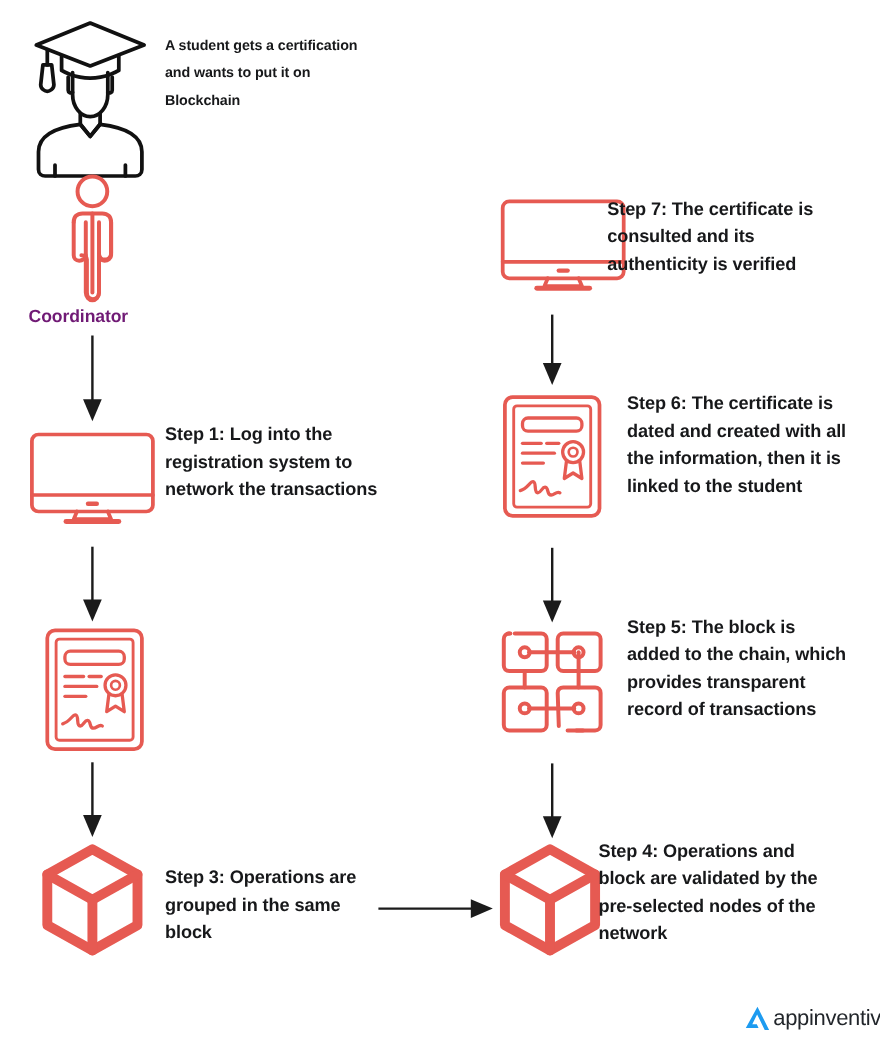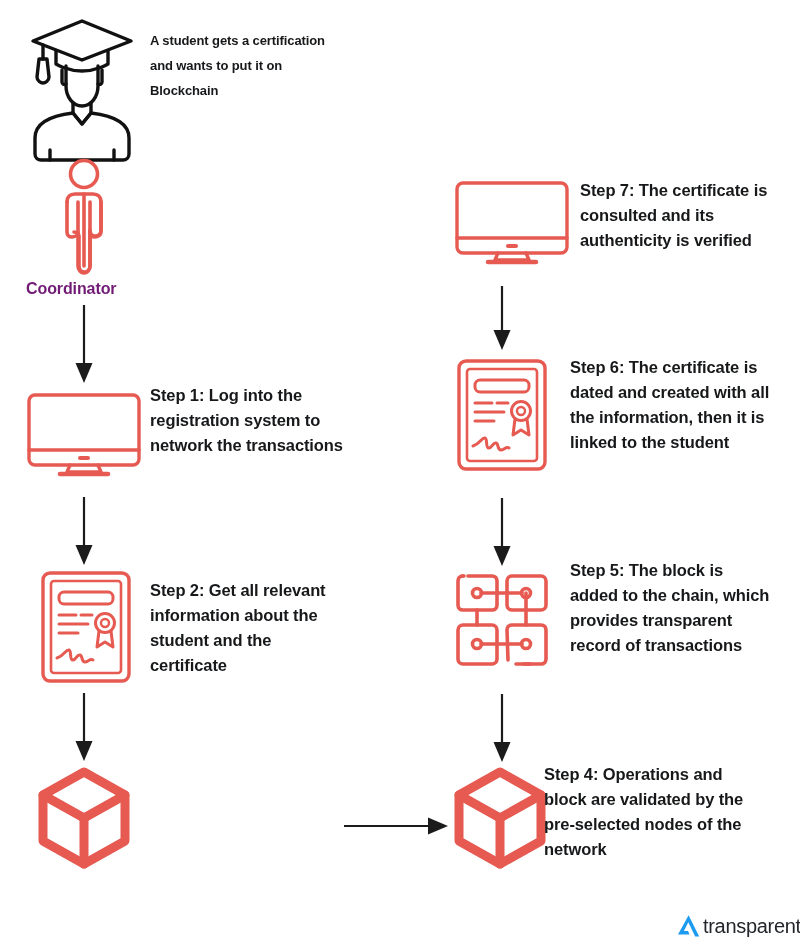--- a/index.html
+++ b/index.html
@@ -154,38 +154,38 @@
 
         <circle cx="65" cy="53" r="9.5" stroke-width="3"></circle>
         <circle cx="65" cy="53" r="4" stroke-width="2.4"></circle>
         <path d="M59 61 L57 77 L65 72 L73 77 L71 61" stroke-width="3"></path>
 
         <path d="M17 88 C24 86 26 79 29 80 C32 81 29 90 33 90 C36 90 37 84 40 85
                  C43 86 41 92 45 92 C48 92 50 88 53 90" stroke-width="3"></path>
       </g>
     </svg>
   </div>
-  <div class="abs step-text" style="left:150px; top:578px; width:200px;">Step 2: Get all relevant information about the student and the certificate</div>
 
   <div class="abs" style="left:68px; top:693px;">
     <svg width="32" height="72" viewBox="0 0 32 72">
       <line x1="16" y1="0" x2="16" y2="52" stroke="#1B1B1B" stroke-width="2.2"></line>
       <path d="M16 68 L7.5 48 L24.5 48 Z" fill="#1B1B1B"></path>
     </svg>
   </div>
 
   <div class="abs" style="left:36px; top:766px;">
     <svg width="96" height="104" viewBox="0 0 96 104">
       <g fill="none" stroke="#E65A52" stroke-width="9" stroke-linecap="round" stroke-linejoin="round">
         <path d="M48 6 L89 29 L89 75 L48 98 L7 75 L7 29 Z"></path>
         <path d="M7 29 L48 52 L89 29"></path>
         <path d="M48 52 L48 98"></path>
       </g>
     </svg>
   </div>
+  <div class="abs step-text" style="left:150px; top:786px; width:200px;">Step 3: Operations are grouped in the same block</div>
 
   <div class="abs" style="left:344px; top:810px;">
     <svg width="108" height="32" viewBox="0 0 108 32">
       <line x1="0" y1="16" x2="86" y2="16" stroke="#1B1B1B" stroke-width="2.2"></line>
       <path d="M104 16 L84 7.5 L84 24.5 Z" fill="#1B1B1B"></path>
     </svg>
   </div>
 
   <div class="abs" style="left:452px; top:766px;">
     <svg width="96" height="104" viewBox="0 0 96 104">
@@ -273,24 +273,24 @@
     <svg width="116" height="86" viewBox="0 0 116 86">
       <g fill="none" stroke="#E65A52" stroke-width="3.4" stroke-linecap="round" stroke-linejoin="round">
         <rect x="3" y="3" width="110" height="70" rx="6"></rect>
         <line x1="3" y1="58" x2="113" y2="58"></line>
         <line x1="54" y1="66" x2="62" y2="66" stroke-width="4"></line>
         <path d="M44 73 L41 80 L75 80 L72 73"></path>
         <line x1="34" y1="82" x2="82" y2="82" stroke-width="4.5"></line>
       </g>
     </svg>
   </div>
-  <div class="abs step-text" style="left:580px; top:178px; width:205px;">Step 7: The certificate is consulted and its authenticity is verified</div>
+  <div class="abs step-text" style="left:552px; top:178px; width:205px;">Step 7: The certificate is consulted and its authenticity is verified</div>
 
   <div class="abs logo-wrap" style="left:675px; top:912px;">
     <span>
       <svg width="27" height="27" viewBox="0 0 27 27">
         <path d="M13.6 3.2 L24.2 24.4 L20.2 24.4 L13.3 10.2 L8.9 19.1 L13.0 19.1 L14.6 22.6 L3.0 22.6 Z" fill="#1D9BF0"></path>
       </svg>
     </span>
-    <span class="logo-word">transparent</span>
+    <span class="logo-word">appinventiv</span>
   </div>
 
 </div>
 
 </body></html>

